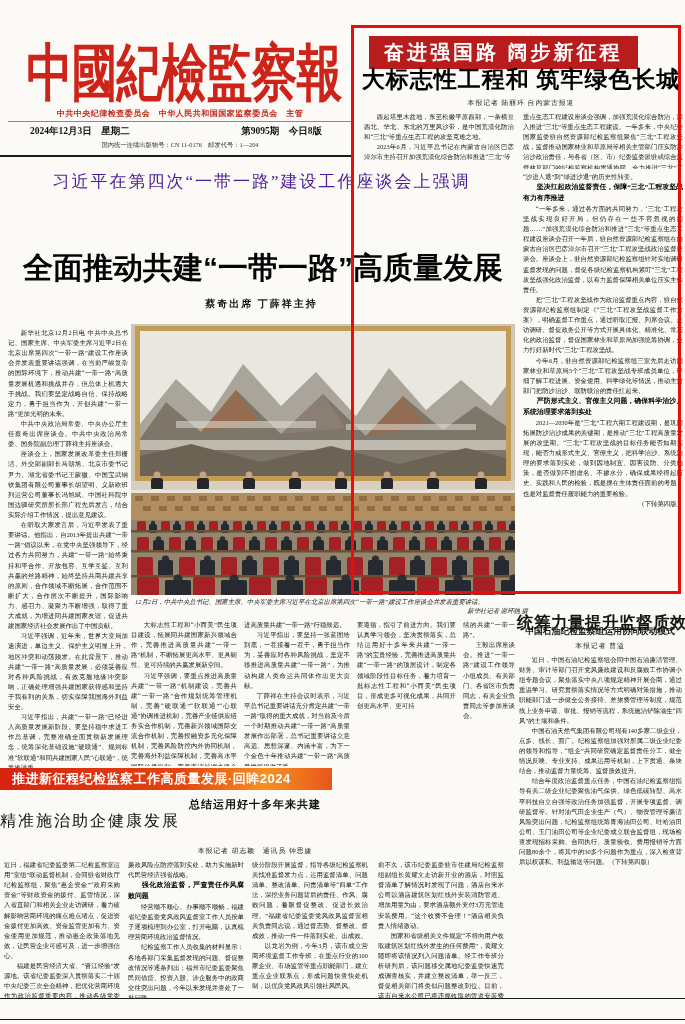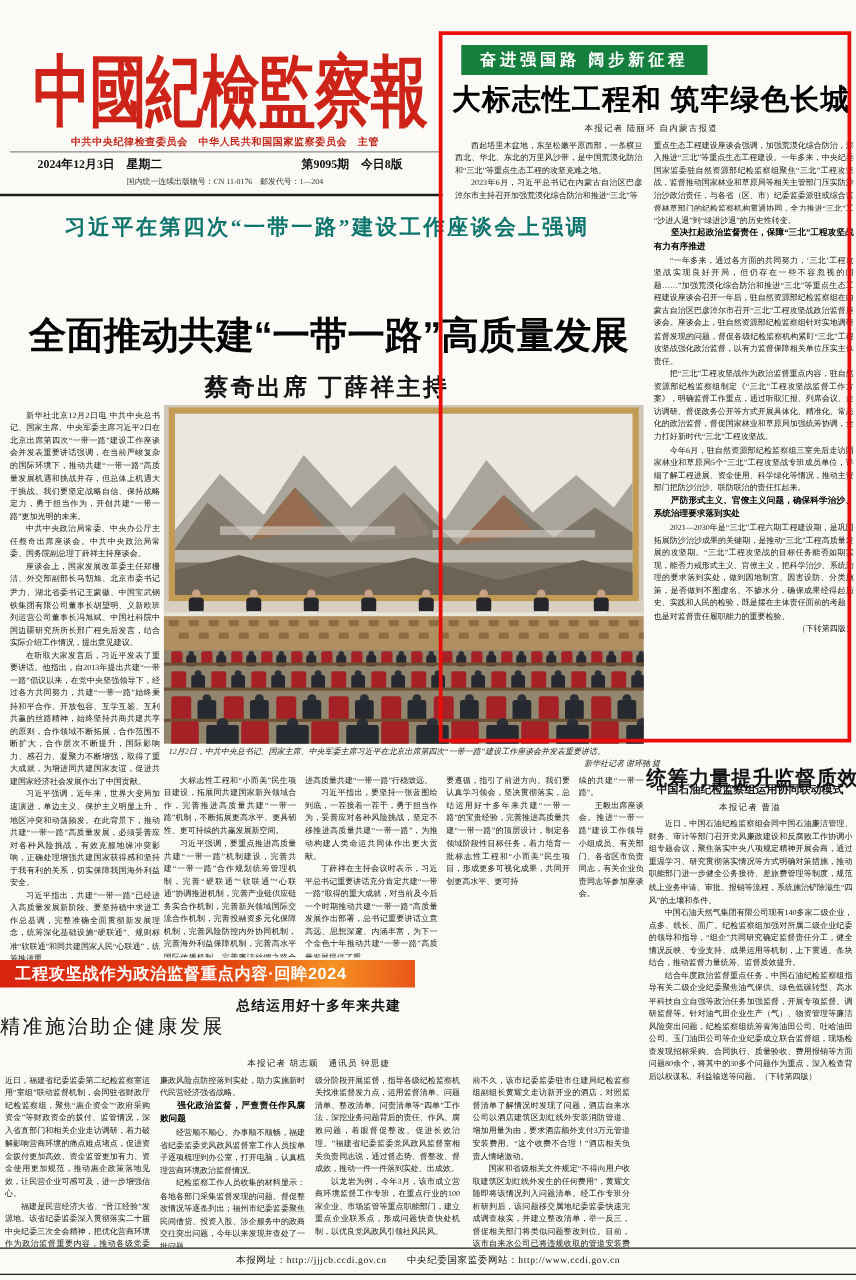--- a/index.html
+++ b/index.html
@@ -10,28 +10,28 @@
   .jtext p{margin:0;text-indent:2em;}
   .subhead{font-weight:bold;font-size:6.9px;margin:3px 0;text-indent:2em;color:#000;}
   .byline{font-size:6.8px;color:#222;text-align:center;letter-spacing:1px;}
   .rule{background:#1a1a1a;}
   .thinrule{background:#8a8a8a;}
   .masthead-title{font-size:46px;font-weight:900;color:#ce2318;text-align:center;
       letter-spacing:-1px;transform:scaleY(1.35);transform-origin:top center;white-space:nowrap;}
   .supervisor{font-size:8px;color:#c3271c;font-weight:bold;text-align:center;letter-spacing:.5px;}
   .daterow{display:flex;justify-content:space-between;font-size:9.5px;font-weight:bold;color:#111;gap:41px;}
   .pubcode{font-size:6.3px;color:#333;text-align:center;}
-  .kicker{font-size:17px;font-weight:bold;letter-spacing:2px;text-align:center;color:#0f766e;}
+  .kicker{font-size:17px;font-weight:normal;letter-spacing:2px;text-align:center;color:#4c1d95;}
   .bigh1{font-family:"Liberation Sans","DejaVu Sans",sans-serif;font-weight:900;font-size:33px;
       letter-spacing:5px;text-align:center;color:#050505;white-space:nowrap;}
   .bigh2{font-family:"Liberation Sans","DejaVu Sans",sans-serif;font-weight:900;font-size:30px;
       letter-spacing:0;text-align:center;color:#050505;white-space:nowrap;}
-  .deck{font-size:19px;font-weight:bold;text-align:center;letter-spacing:2px;}
-  .gw-banner{background:#15803d;color:#fff;font-family:"Liberation Sans",sans-serif;
-      font-weight:bold;font-size:13px;letter-spacing:3px;padding:3px 15px;white-space:nowrap;}
+  .deck{font-size:10px;font-weight:bold;text-align:center;letter-spacing:2px;}
+  .gw-banner{background:#b91c1c;color:#fff;font-family:"Liberation Sans",sans-serif;
+      font-weight:bold;font-size:20px;letter-spacing:3px;padding:3px 15px;white-space:nowrap;}
   .gw-head{font-size:23px;font-weight:900;text-align:center;letter-spacing:1px;color:#000;white-space:nowrap;}
   .review-banner{background:linear-gradient(95deg,#d8220e,#e4450f 55%,#f59122 80%,#e8551a);
       color:#fff;font-family:"Liberation Sans",sans-serif;font-weight:bold;font-size:13px;
       line-height:22px;padding-left:12px;letter-spacing:.5px;box-sizing:border-box;white-space:nowrap;}
   .fj-kicker{font-size:11px;font-weight:bold;text-align:center;letter-spacing:1px;}
   .fj-head{font-size:16px;font-weight:400;text-align:left;letter-spacing:2px;white-space:nowrap;}
   .cnpc-kicker{font-size:8.8px;font-weight:bold;text-align:center;}
   .cnpc-head{font-size:16.5px;font-weight:900;text-align:center;letter-spacing:.5px;white-space:nowrap;}
   .caption{font-size:6.4px;line-height:1.6;text-align:justify;color:#222;font-style:italic;}
   .credit{text-align:right;font-style:italic;font-size:6.4px;color:#222;}
@@ -344,21 +344,21 @@
     <p>“一年多来，通过各方面的共同努力，‘三北’工程攻坚战实现良好开局，但仍存在一些不容忽视的问题……”加强荒漠化综合防治和推进“三北”等重点生态工程建设座谈会召开一年后，驻自然资源部纪检监察组在内蒙古自治区巴彦淖尔市召开“三北”工程攻坚战政治监督座谈会。座谈会上，驻自然资源部纪检监察组针对实地调研监督发现的问题，督促各级纪检监察机构紧盯“三北”工程攻坚战强化政治监督，以有力监督保障相关单位压实主体责任。</p>
     <p>把“三北”工程攻坚战作为政治监督重点内容，驻自然资源部纪检监察组制定《“三北”工程攻坚战监督工作方案》，明确监督工作重点，通过听取汇报、列席会议、走访调研、督促政务公开等方式开展具体化、精准化、常态化的政治监督，督促国家林业和草原局加强统筹协调，全力打好新时代“三北”工程攻坚战。</p>
     <p>今年6月，驻自然资源部纪检监察组三室先后走访国家林业和草原局5个“三北”工程攻坚战专班成员单位，详细了解工程进展、资金使用、科学绿化等情况，推动主责部门把防沙治沙、联防联治的责任扛起来。</p>
     <p class="subhead">严防形式主义、官僚主义问题，确保科学治沙、系统治理要求落到实处</p>
     <p>2021—2030年是“三北”工程六期工程建设期，是巩固拓展防沙治沙成果的关键期，是推动“三北”工程高质量发展的攻坚期。“三北”工程攻坚战的目标任务能否如期实现，能否力戒形式主义、官僚主义，把科学治沙、系统治理的要求落到实处，做到因地制宜、因害设防、分类施策，是否做到不图虚名、不掺水分，确保成果经得起历史、实践和人民的检验，既是摆在主体责任面前的考题，也是对监督责任履职能力的重要检验。</p>
     <p class="jump" style="text-indent:0;">（下转第四版）</p>
   </div>
 
   <div class="abs redbox" style="left:351px;top:25px;width:324px;height:563px;"></div>
 
-  <div class="abs review-banner" style="left:0;top:768px;width:332px;height:22px;">工程攻坚战作为政治监督重点内容·回眸2024</div>
+  <div class="abs review-banner" style="left:0;top:768px;width:332px;height:22px;">推进新征程纪检监察工作高质量发展·回眸2024</div>
   <div class="abs fj-kicker" style="left:0;top:797px;width:510px;">总结运用好十多年来共建</div>
   <div class="abs fj-head" style="left:0;top:811px;width:510px;">精准施治助企健康发展</div>
   <div class="abs byline" style="left:0;top:846px;width:510px;">本报记者 胡志颖　通讯员 钟思婕</div>
   <div class="abs jtext" style="left:4px;top:860px;width:116px;height:138px;">
     <p style="text-indent:0;">近日，福建省纪委监委第二纪检监察室运用“室组”联动监督机制，会同驻省财政厅纪检监察组，聚焦“惠企资金”“政府采购资金”等财政资金的拨付、监管情况，深入省直部门和相关企业走访调研，着力破解影响营商环境的痛点难点堵点，促进资金拨付更加高效、资金监管更加有力、资金使用更加规范，推动惠企政策落地见效，让民营企业可感可及，进一步增强信心。</p>
     <p>福建是民营经济大省、“晋江经验”发源地。该省纪委监委深入贯彻落实二十届中央纪委三次全会精神，把优化营商环境作为政治监督重要内容，推动各级党委（党组）教育引导干部正确把握履职尽责边界，放开手脚服务企业，保障全国统一大市场建设。</p>
   </div>
   <div class="abs jtext" style="left:128px;top:860px;width:116px;height:138px;">
     <p style="text-indent:0;">廉政风险点防控落到实处，助力实施新时代民营经济强省战略。</p>
     <p class="subhead">强化政治监督，严查责任作风腐败问题</p>
@@ -378,16 +378,15 @@
   <div class="abs cnpc-kicker" style="left:517px;top:626px;width:166px;">中国石油纪检监察组运用协同联动模式</div>
   <div class="abs cnpc-head" style="left:517px;top:612px;width:166px;">统筹力量提升监督质效</div>
   <div class="abs byline" style="left:517px;top:641px;width:166px;">本报记者 曹溢</div>
   <div class="abs jtext" style="left:519px;top:655px;width:163px;height:342px;">
     <p>近日，中国石油纪检监察组会同中国石油廉洁管理、财务、审计等部门召开党风廉政建设和反腐败工作协调小组专题会议，聚焦落实中央八项规定精神开展会商，通过重温学习、研究贯彻落实情况等方式明确对策措施，推动职能部门进一步健全公务接待、差旅费管理等制度，规范线上业务申请、审批、报销等流程，系统施治铲除滋生“四风”的土壤和条件。</p>
     <p>中国石油天然气集团有限公司现有140多家二级企业，点多、线长、面广。纪检监察组加强对所属二级企业纪委的领导和指导，“组企”共同研究确定监督责任分工，健全情况反映、专业支持、成果运用等机制，上下贯通、条块结合，推动监督力量统筹、监督质效提升。</p>
     <p>结合年度政治监督重点任务，中国石油纪检监察组指导有关二级企业纪委聚焦油气保供、绿色低碳转型、高水平科技自立自强等政治任务加强监督，开展专项监督、调研监督等。针对油气田企业生产（气）、物资管理等廉洁风险突出问题，纪检监察组统筹青海油田公司、吐哈油田公司、玉门油田公司等企业纪委成立联合监督组，现场检查发现招标采购、合同执行、质量验收、费用报销等方面问题80余个，将其中的30多个问题作为重点，深入检查背后以权谋私、利益输送等问题。（下转第四版）</p>
   </div>
 
   <div class="abs rule" style="left:0;top:998px;width:685px;height:1px;"></div>
-  <div class="abs footer-urls" style="left:0;top:1003px;width:685px;">本报网址：http://jjjcb.ccdi.gov.cn　　中央纪委国家监委网站：http://www.ccdi.gov.cn</div>
   <div class="abs rule" style="left:0;top:1019px;width:685px;height:1px;"></div>
 
 </div>
 
 </body></html>

